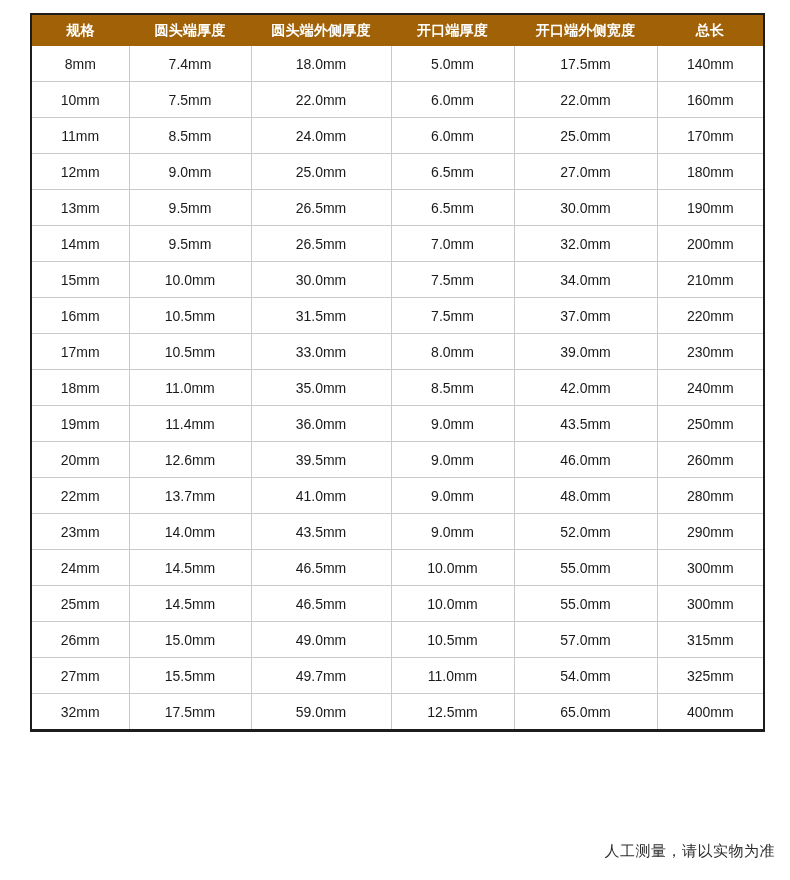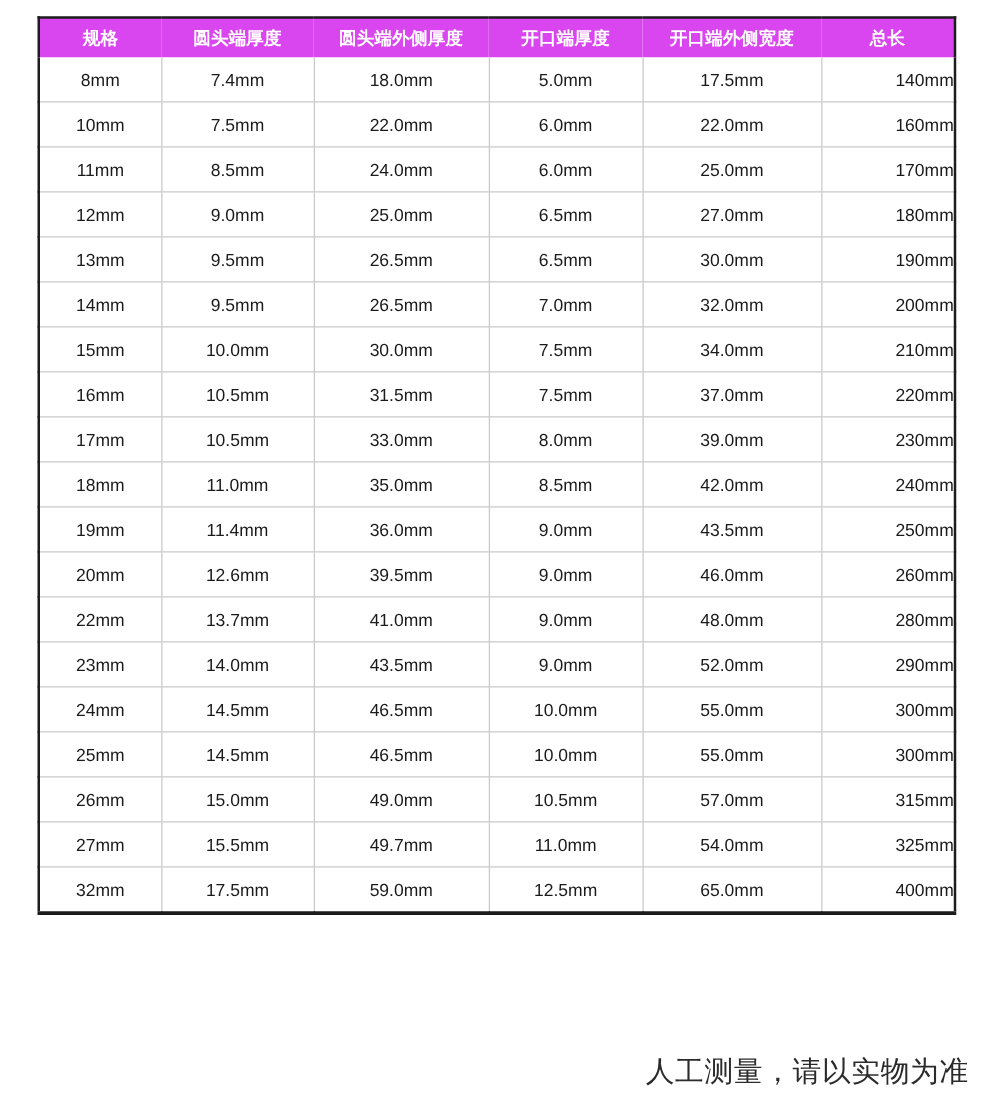--- a/index.html
+++ b/index.html
@@ -36,21 +36,21 @@
     border-bottom: 3px solid #1c1c1c;
   }
   table.spec-table col.c0 { width: 98px; }
   table.spec-table col.c1 { width: 122px; }
   table.spec-table col.c2 { width: 140px; }
   table.spec-table col.c3 { width: 123px; }
   table.spec-table col.c4 { width: 143px; }
   table.spec-table col.c5 { width: 107px; }
 
   thead th {
-    background: #d946ef;
+    background: #a16207;
     color: #ffffff;
     font-size: 14px;
     font-weight: bold;
     height: 31px;
     line-height: 31px;
     padding: 0;
     text-align: center;
     vertical-align: middle;
     border: none;
     letter-spacing: 0.2px;
@@ -61,31 +61,30 @@
     text-align: center;
     vertical-align: middle;
     font-size: 14px;
     color: #1a1a1a;
     background: #ffffff;
     border-right: 1px solid #c9c9c9;
     border-bottom: 1px solid #c9c9c9;
   }
   tbody td:last-child {
     border-right: none;
-    text-align: right;
   }
   tbody tr:last-child td {
     border-bottom: none;
     margin-left: 24px;
   }
   .footnote {
     position: absolute;
     right: 15px;
     top: 842px;
-    font-size: 23px;
+    font-size: 15px;
     color: #2b2b2b;
     text-align: right;
     white-space: nowrap;
     letter-spacing: 0.5px;
   }
 </style>
 </head>
 <body>
 
 <div class="page">

